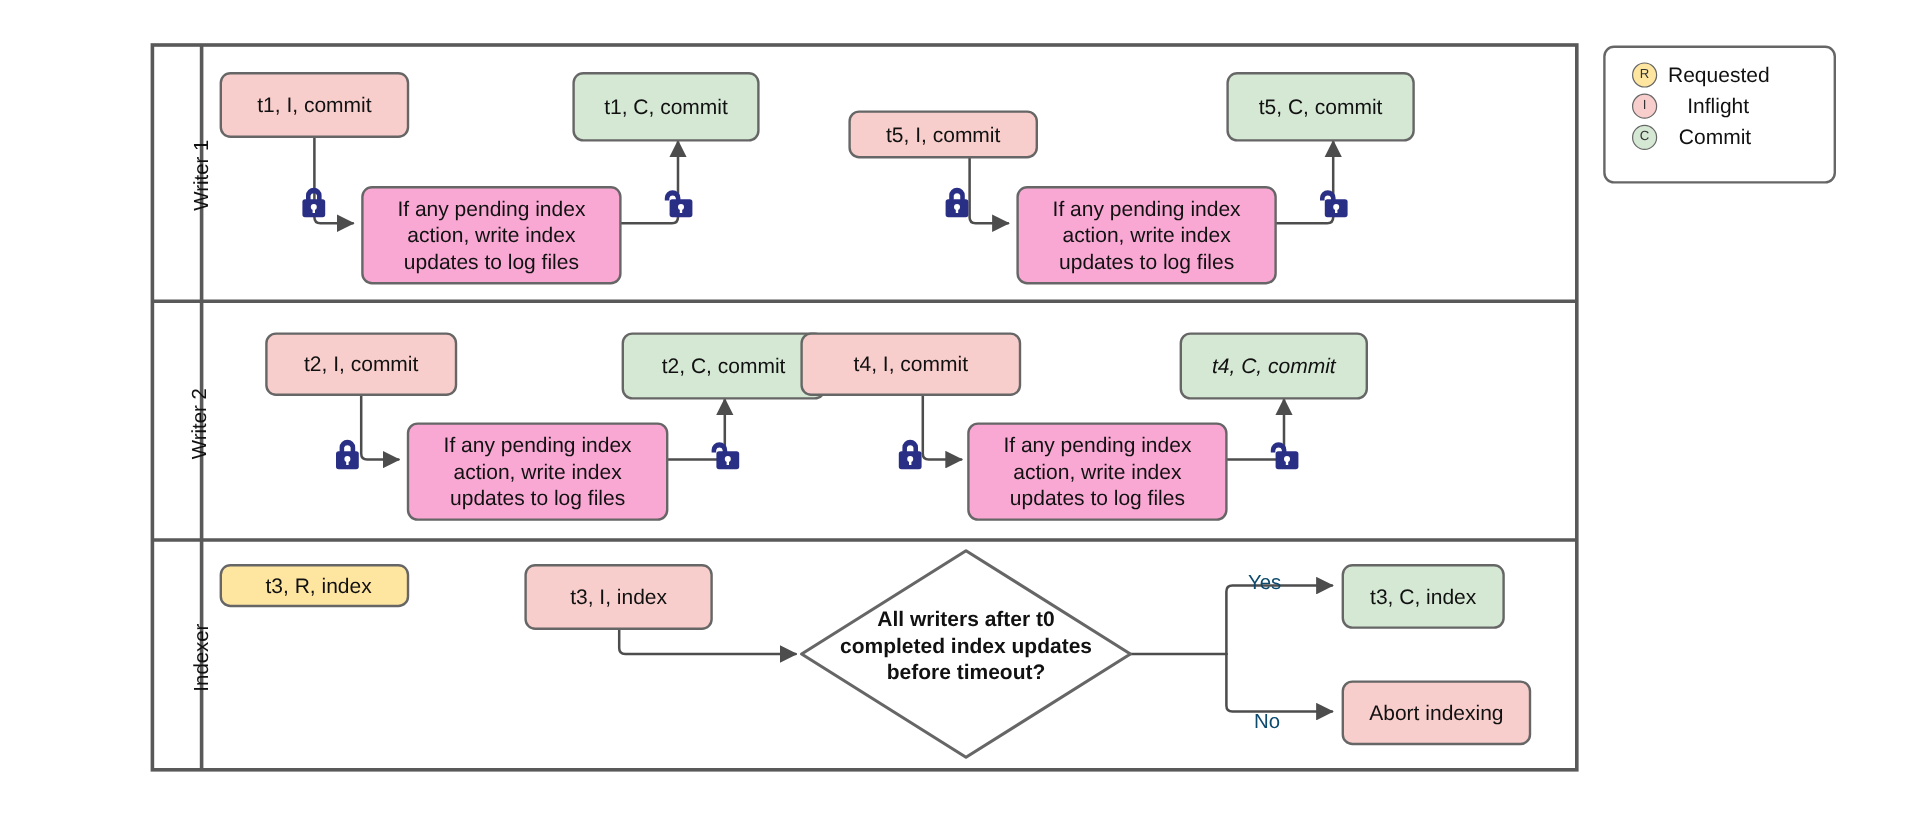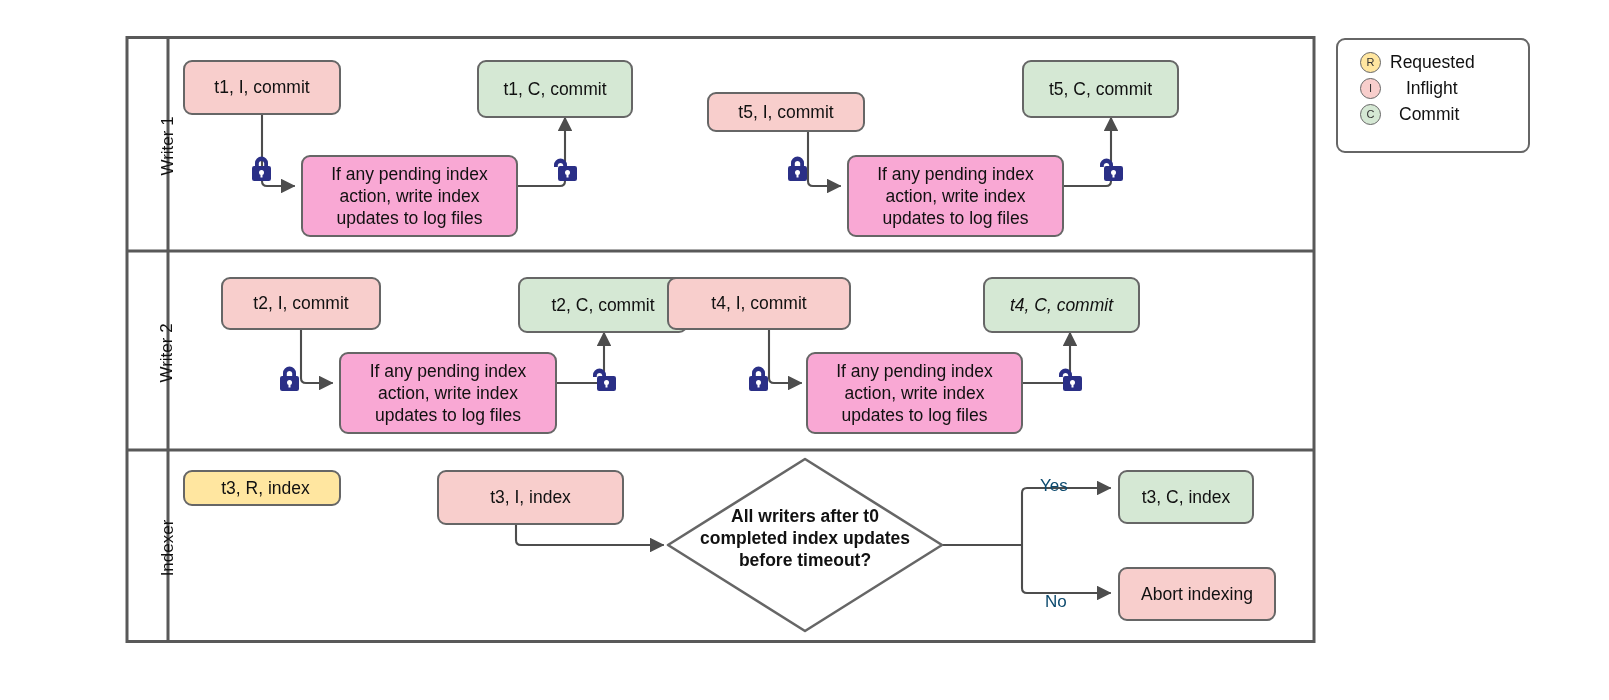--- a/index.html
+++ b/index.html
@@ -227,21 +227,21 @@
   <div class="node pink" style="left:667px;top:277px;width:184px;height:53px;">t4, I, commit</div>
 
   <div class="node white" style="left:806px;top:352px;width:217px;height:82px;">If any pending index
 action, write index
 updates to log files</div>
 
   <div class="node green" style="left:983px;top:277px;width:157px;height:56px;font-style:italic;">t4, C, commit</div>
 
   <div class="node yellow" style="left:183px;top:470px;width:158px;height:36px;padding-left:13px;">t3, R, index</div>
 
-  <div class="node pink" style="left:437px;top:470px;width:187px;height:55px;">t3, I, index</div>
+  <div class="node pink" style="left:437px;top:470px;width:157px;height:55px;">t3, I, index</div>
 
   <div class="node green" style="left:1118px;top:470px;width:136px;height:54px;">t3, C, index</div>
 
   <div class="node pink" style="left:1118px;top:567px;width:158px;height:54px;">Abort indexing</div>
 
   <div class="diamond-text" style="left:668px;top:505px;width:274px;">All writers after t0
 completed index updates
 before timeout?</div>
 
   <div class="edge-label" style="left:1040px;top:476px;">Yes</div>

